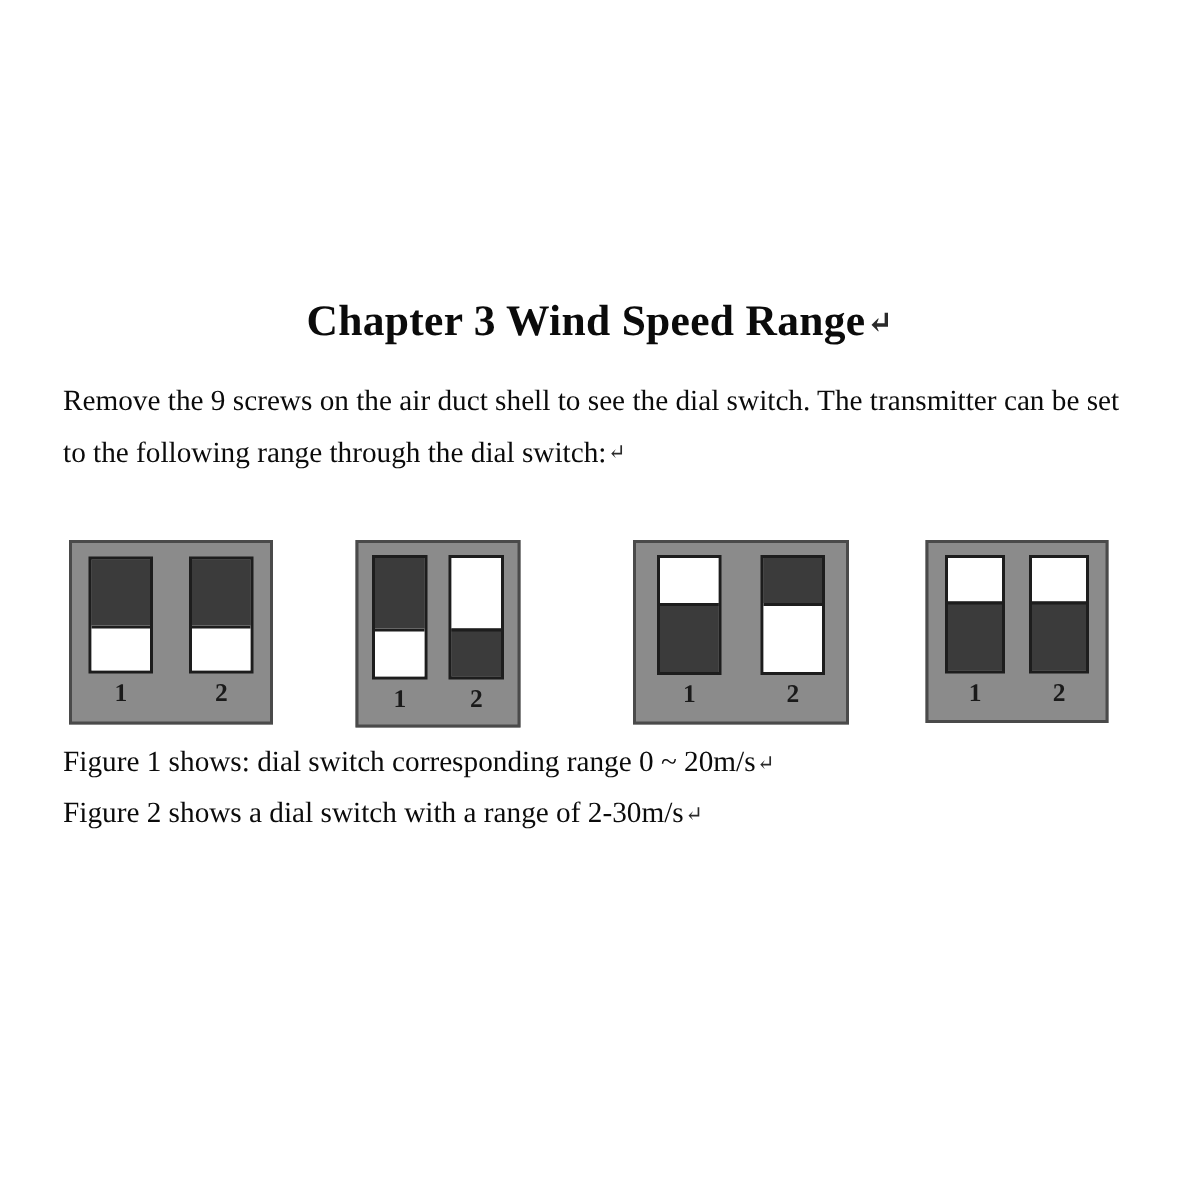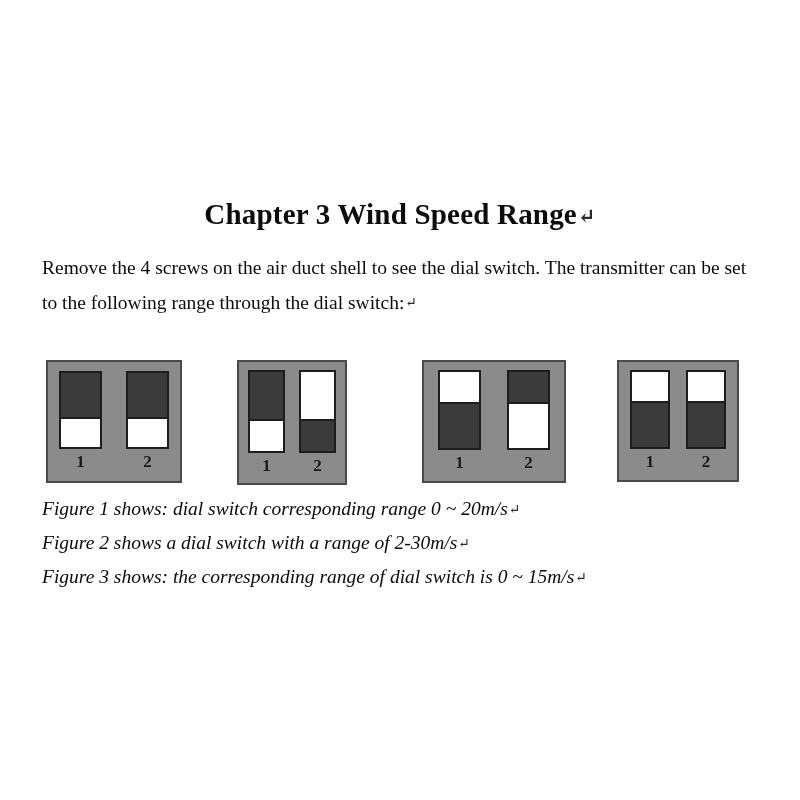--- a/index.html
+++ b/index.html
@@ -155,31 +155,30 @@
   .captions {
     position: absolute;
     left: 42px;
     top: 492px;
     width: 730px;
   }
   .caption-line {
     font-size: 19.5px;
     line-height: 34px;
     white-space: pre;
-    font-style: italic;
   }
 </style>
 </head>
 <body>
 
 <div class="page">
 
   <h1 class="chapter-title"><span>Chapter 3 Wind Speed Range</span><span class="pilcrow">↵</span></h1>
 
-  <p class="intro"><span>Remove the 4 screws on the air duct shell to see the dial switch. The transmitter can be set to the following range through the dial switch:</span><span class="pilcrow">↵</span></p>
+  <p class="intro"><span>Remove the 9 screws on the air duct shell to see the dial switch. The transmitter can be set to the following range through the dial switch:</span><span class="pilcrow">↵</span></p>
 
   <div class="figure-row">
 
     <div class="dip-switch" id="fig-1">
       <div class="rockers">
         <div class="rocker">
           <div class="seg top dark"></div>
           <div class="seg bot light"></div>
         </div>
         <div class="rocker">
@@ -242,16 +241,15 @@
         <span class="pin-label">1</span>
         <span class="pin-label">2</span>
       </div>
     </div>
 
   </div>
 
   <div class="captions">
     <div class="caption-line"><span>Figure 1 shows: dial switch corresponding range 0 ~ 20m/s</span><span class="pilcrow">↵</span></div>
     <div class="caption-line"><span>Figure 2 shows a dial switch with a range of 2-30m/s</span><span class="pilcrow">↵</span></div>
-    <div class="caption-line"><span>Figure 3 shows: the corresponding range of dial switch is 0 ~ 15m/s</span><span class="pilcrow">↵</span></div>
   </div>
 
 </div>
 
 </body></html>

